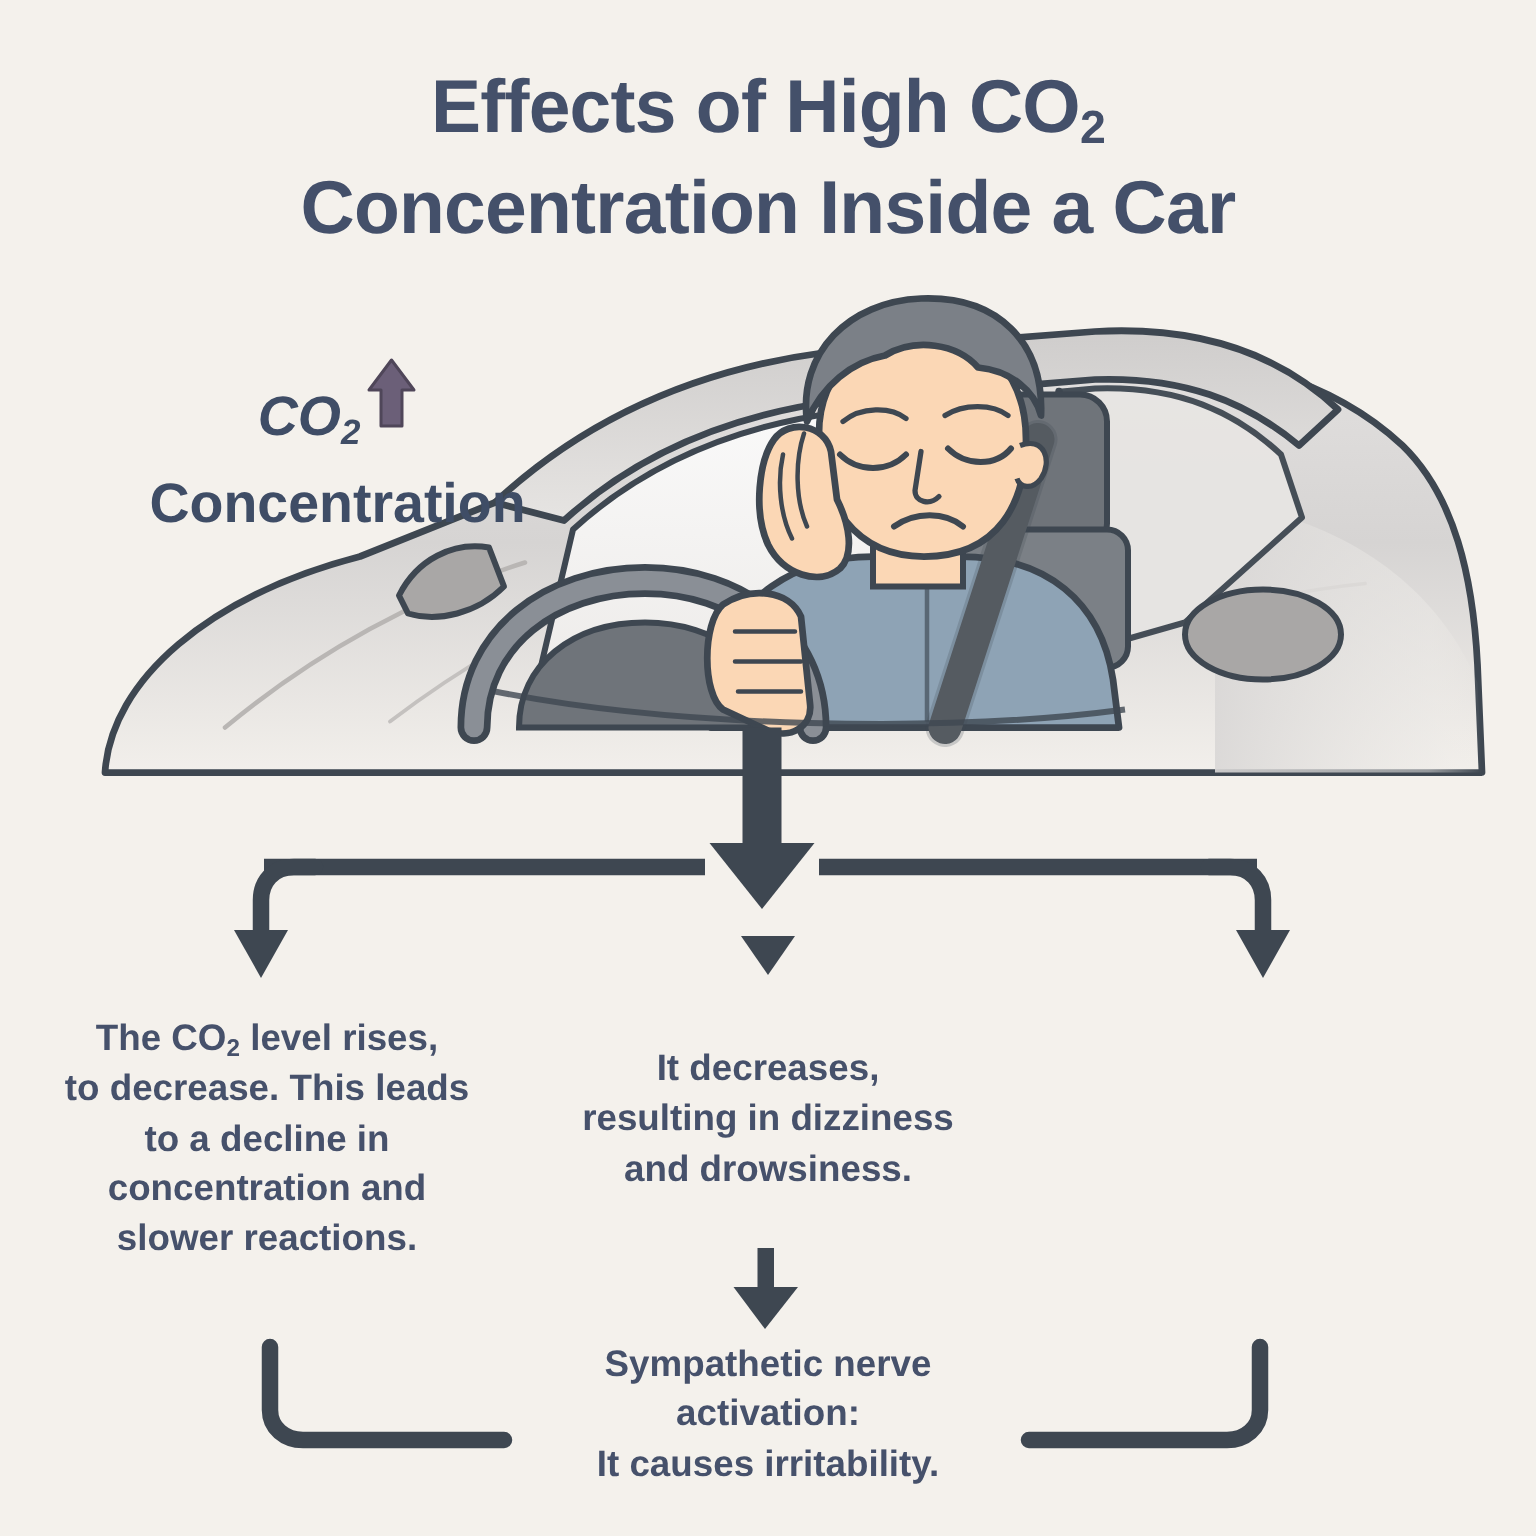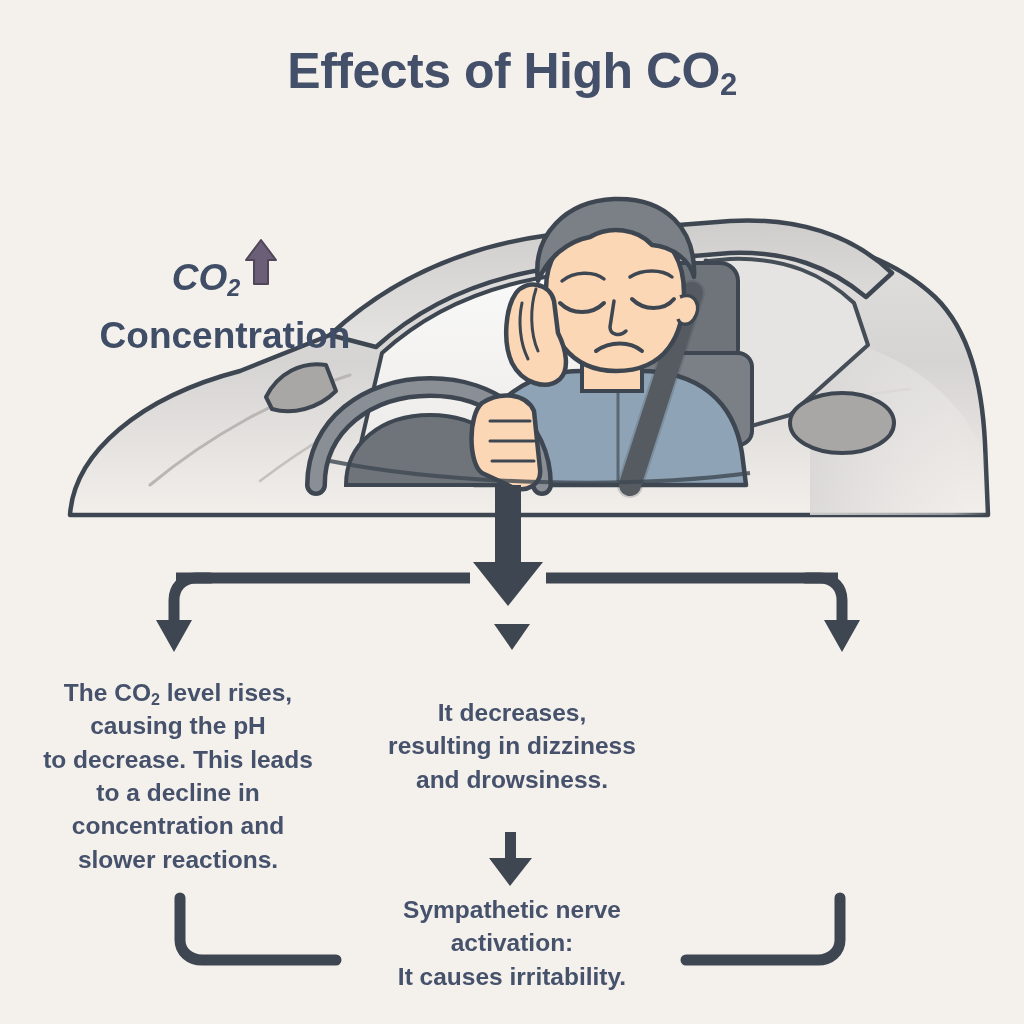--- a/index.html
+++ b/index.html
@@ -108,20 +108,21 @@
   .branch-bottom { left: 352px; top: 893px; width: 320px; }
   .line { display: block; white-space: nowrap; }
 </style>
 </head>
 <body>
 
 <div id="infographic">
 
   <div class="title-block">
     <span class="title-line"><span>Effects of High CO</span><sub>2</sub></span>
+    <span class="title-line">Concentration Inside a Car</span>
   </div>
 
   <div class="illustration">
     <svg viewBox="0 0 964 420" width="964" height="420" xmlns="http://www.w3.org/2000/svg">
       <defs>
         <linearGradient id="bodyGrad" x1="0" y1="0" x2="0" y2="1">
           <stop offset="0%" stop-color="#e2e0df"></stop>
           <stop offset="45%" stop-color="#d6d4d3"></stop>
           <stop offset="100%" stop-color="#f2efeb"></stop>
         </linearGradient>
@@ -290,21 +291,20 @@
       </g>
 
       <g>
         <path d="M840,898 L840,940 C840,952 830,960 818,960 L686,960" fill="none" stroke="#3e4751" stroke-width="11" stroke-linecap="round"></path>
       </g>
     </svg>
   </div>
 
   <div class="branch-text branch-left">
     <span class="line"><span>The CO</span><sub>2</sub><span> level rises,</span></span>
-    <span class="line">causing the pH</span>
     <span class="line">to decrease. This leads</span>
     <span class="line">to a decline in</span>
     <span class="line">concentration and</span>
     <span class="line">slower reactions.</span>
   </div>
 
   <div class="branch-text branch-center">
     <span class="line">It decreases,</span>
     <span class="line">resulting in dizziness</span>
     <span class="line">and drowsiness.</span>

